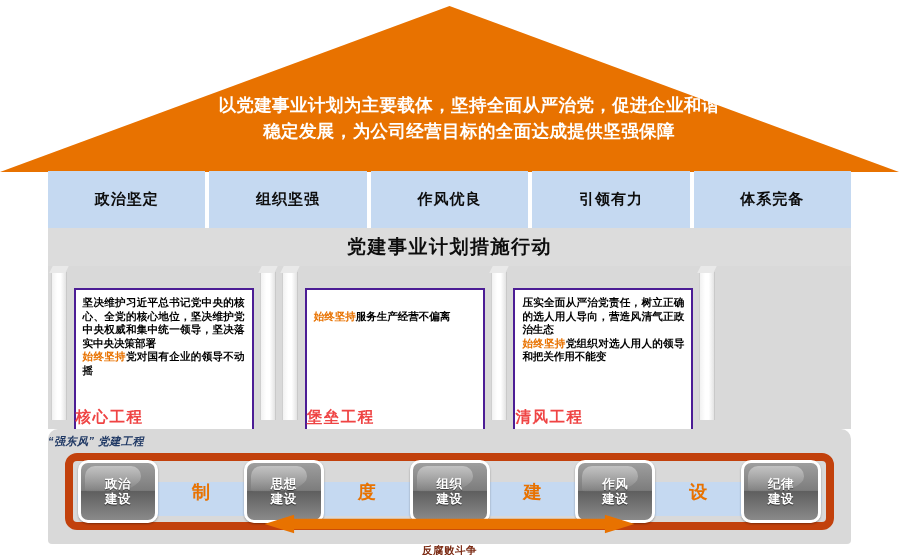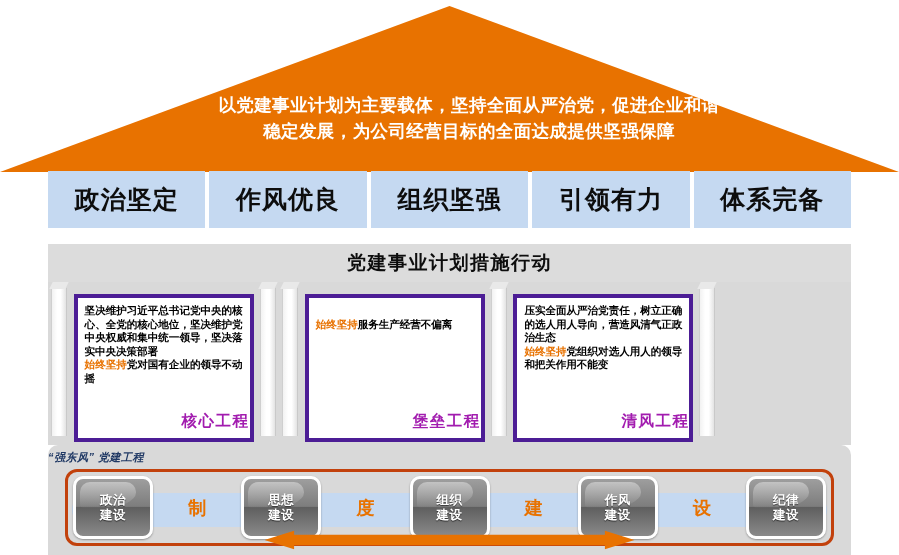--- a/index.html
+++ b/index.html
@@ -64,29 +64,29 @@
     display: flex;
     gap: 4px;
     height: 57px;
   }
   .header-cell {
     flex: 1 1 0;
     background: #c5d9f1;
     display: flex;
     align-items: center;
     justify-content: center;
-    font-size: 25px;
+    font-size: 15px;
     font-weight: bold;
     color: #0d0d0d;
     letter-spacing: 1px;
   }
 
   
   .action-band {
-    margin-top: 16px;
+    margin-top: 0;
     height: 38px;
     background: #dcdcdc;
     display: flex;
     align-items: center;
     justify-content: center;
     font-size: 19px;
     font-weight: bold;
     color: #0d0d0d;
     letter-spacing: 1.5px;
   }
@@ -125,46 +125,46 @@
     content: "";
     position: absolute;
     left: -1px; top: -6px;
     width: 16px; height: 7px;
     background: #e9e9e9;
     transform: skewX(-26deg);
   }
 
   .card {
     position: relative;
-    margin-top: 12px;
+    margin-top: 22px;
     width: 180px;
     height: 148px;
     background: #ffffff;
-    border: 4px solid #4c1d95;
+    border: 2px solid #4c1d95;
     box-sizing: border-box;
     padding: 6px 7px 4px 7px;
   }
   .card-body {
     font-size: 10.6px;
     line-height: 13.6px;
     color: #000000;
     font-weight: bold;
     text-align: justify;
     letter-spacing: -0.1px;
   }
   .hl { color: #e87200; }
   .card-title {
     position: absolute;
     left: 0;
     right: 0;
     bottom: 6px;
-    text-align: right;
+    text-align: left;
     font-size: 15.5px;
     font-weight: bold;
-    color: #a21caf;
+    color: #ef4444;
     letter-spacing: 1.5px;
   }
 
   
   .foundation {
     position: relative;
     margin-top: 0px;
     height: 115px;
     background: #d9d9d9;
     border-radius: 10px 10px 4px 4px;
@@ -179,21 +179,21 @@
     font-style: italic;
     color: #1f3864;
     letter-spacing: 0.5px;
   }
   .found-frame {
     position: absolute;
     left: 17px;
     top: 24px;
     right: 17px;
     height: 77px;
-    border: 3px solid #c2410c;
+    border: 8px solid #c2410c;
     border-radius: 12px;
     box-sizing: border-box;
   }
   .found-strip {
     position: absolute;
     left: 4px;
     top: 21px;
     right: 4px;
     height: 34px;
     background: #c5d9f1;
@@ -285,22 +285,22 @@
 
   <div class="roof">
     <div class="roof-shape"></div>
     <div class="roof-text">以党建事业计划为主要载体，坚持全面从严治党，促进企业和谐稳定发展，为公司经营目标的全面达成提供坚强保障</div>
   </div>
 
   <div class="body-wrap">
 
     <div class="header-row">
       <div class="header-cell">政治坚定</div>
+      <div class="header-cell">组织坚强</div>
       <div class="header-cell">作风优良</div>
-      <div class="header-cell">组织坚强</div>
       <div class="header-cell">引领有力</div>
       <div class="header-cell">体系完备</div>
     </div>
 
     <div class="action-band">党建事业计划措施行动</div>
 
     <div class="pillar-row">
 
       <div class="pillar sep">
         <div class="sep-bar"></div>

